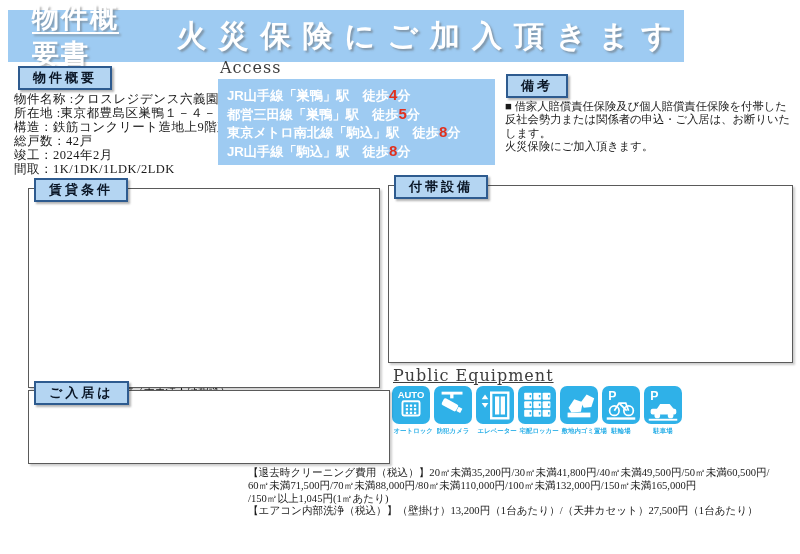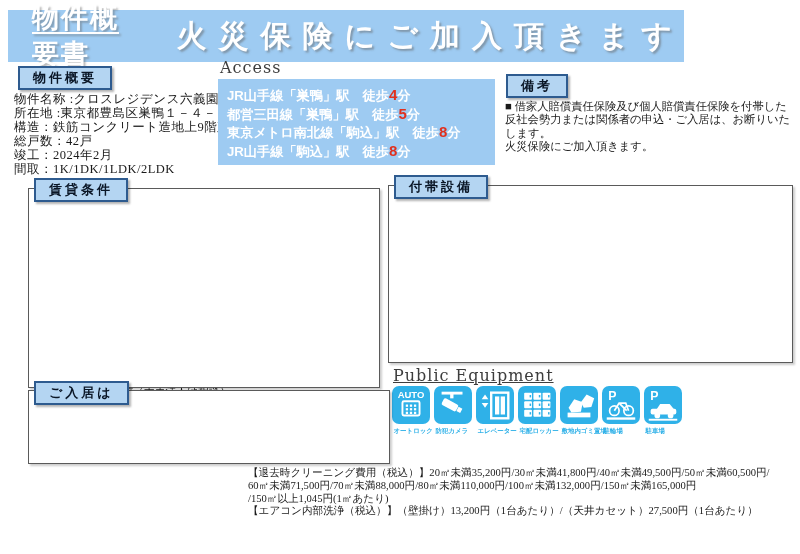--- a/index.html
+++ b/index.html
@@ -60,21 +60,21 @@
   
   .fac-box{left:388px;top:185px;width:403px;height:176px;}
   .fac-lines{left:398px;top:201px;width:386px;font-size:10.8px;line-height:12.3px;}
   .fline{white-space:pre;}
   .red{color:#D93025;}
   .find1{margin-left:112px;} .find2{margin-left:125px;} .find3{margin-left:84px;}
   .gap10{margin-top:10px;} .gap4{margin-top:4px;}
 
   
   .eq-row{left:392px;top:386px;display:flex;gap:4px;}
-  .eq-item{width:38px;text-align:left;}
+  .eq-item{width:38px;text-align:center;}
   .eq-tile{width:38px;height:38px;border-radius:7px;background:#2FB1E8;}
   .eq-label{font-size:7px;color:#2FB1E8;font-family:"Liberation Sans",sans-serif;
     margin-top:2px;white-space:nowrap;font-weight:bold;transform:scale(.92);transform-origin:center;}
 
   
   .notes{left:248px;top:467px;width:548px;font-size:10.6px;line-height:12.8px;}
 </style>
 </head>
 <body>
 

